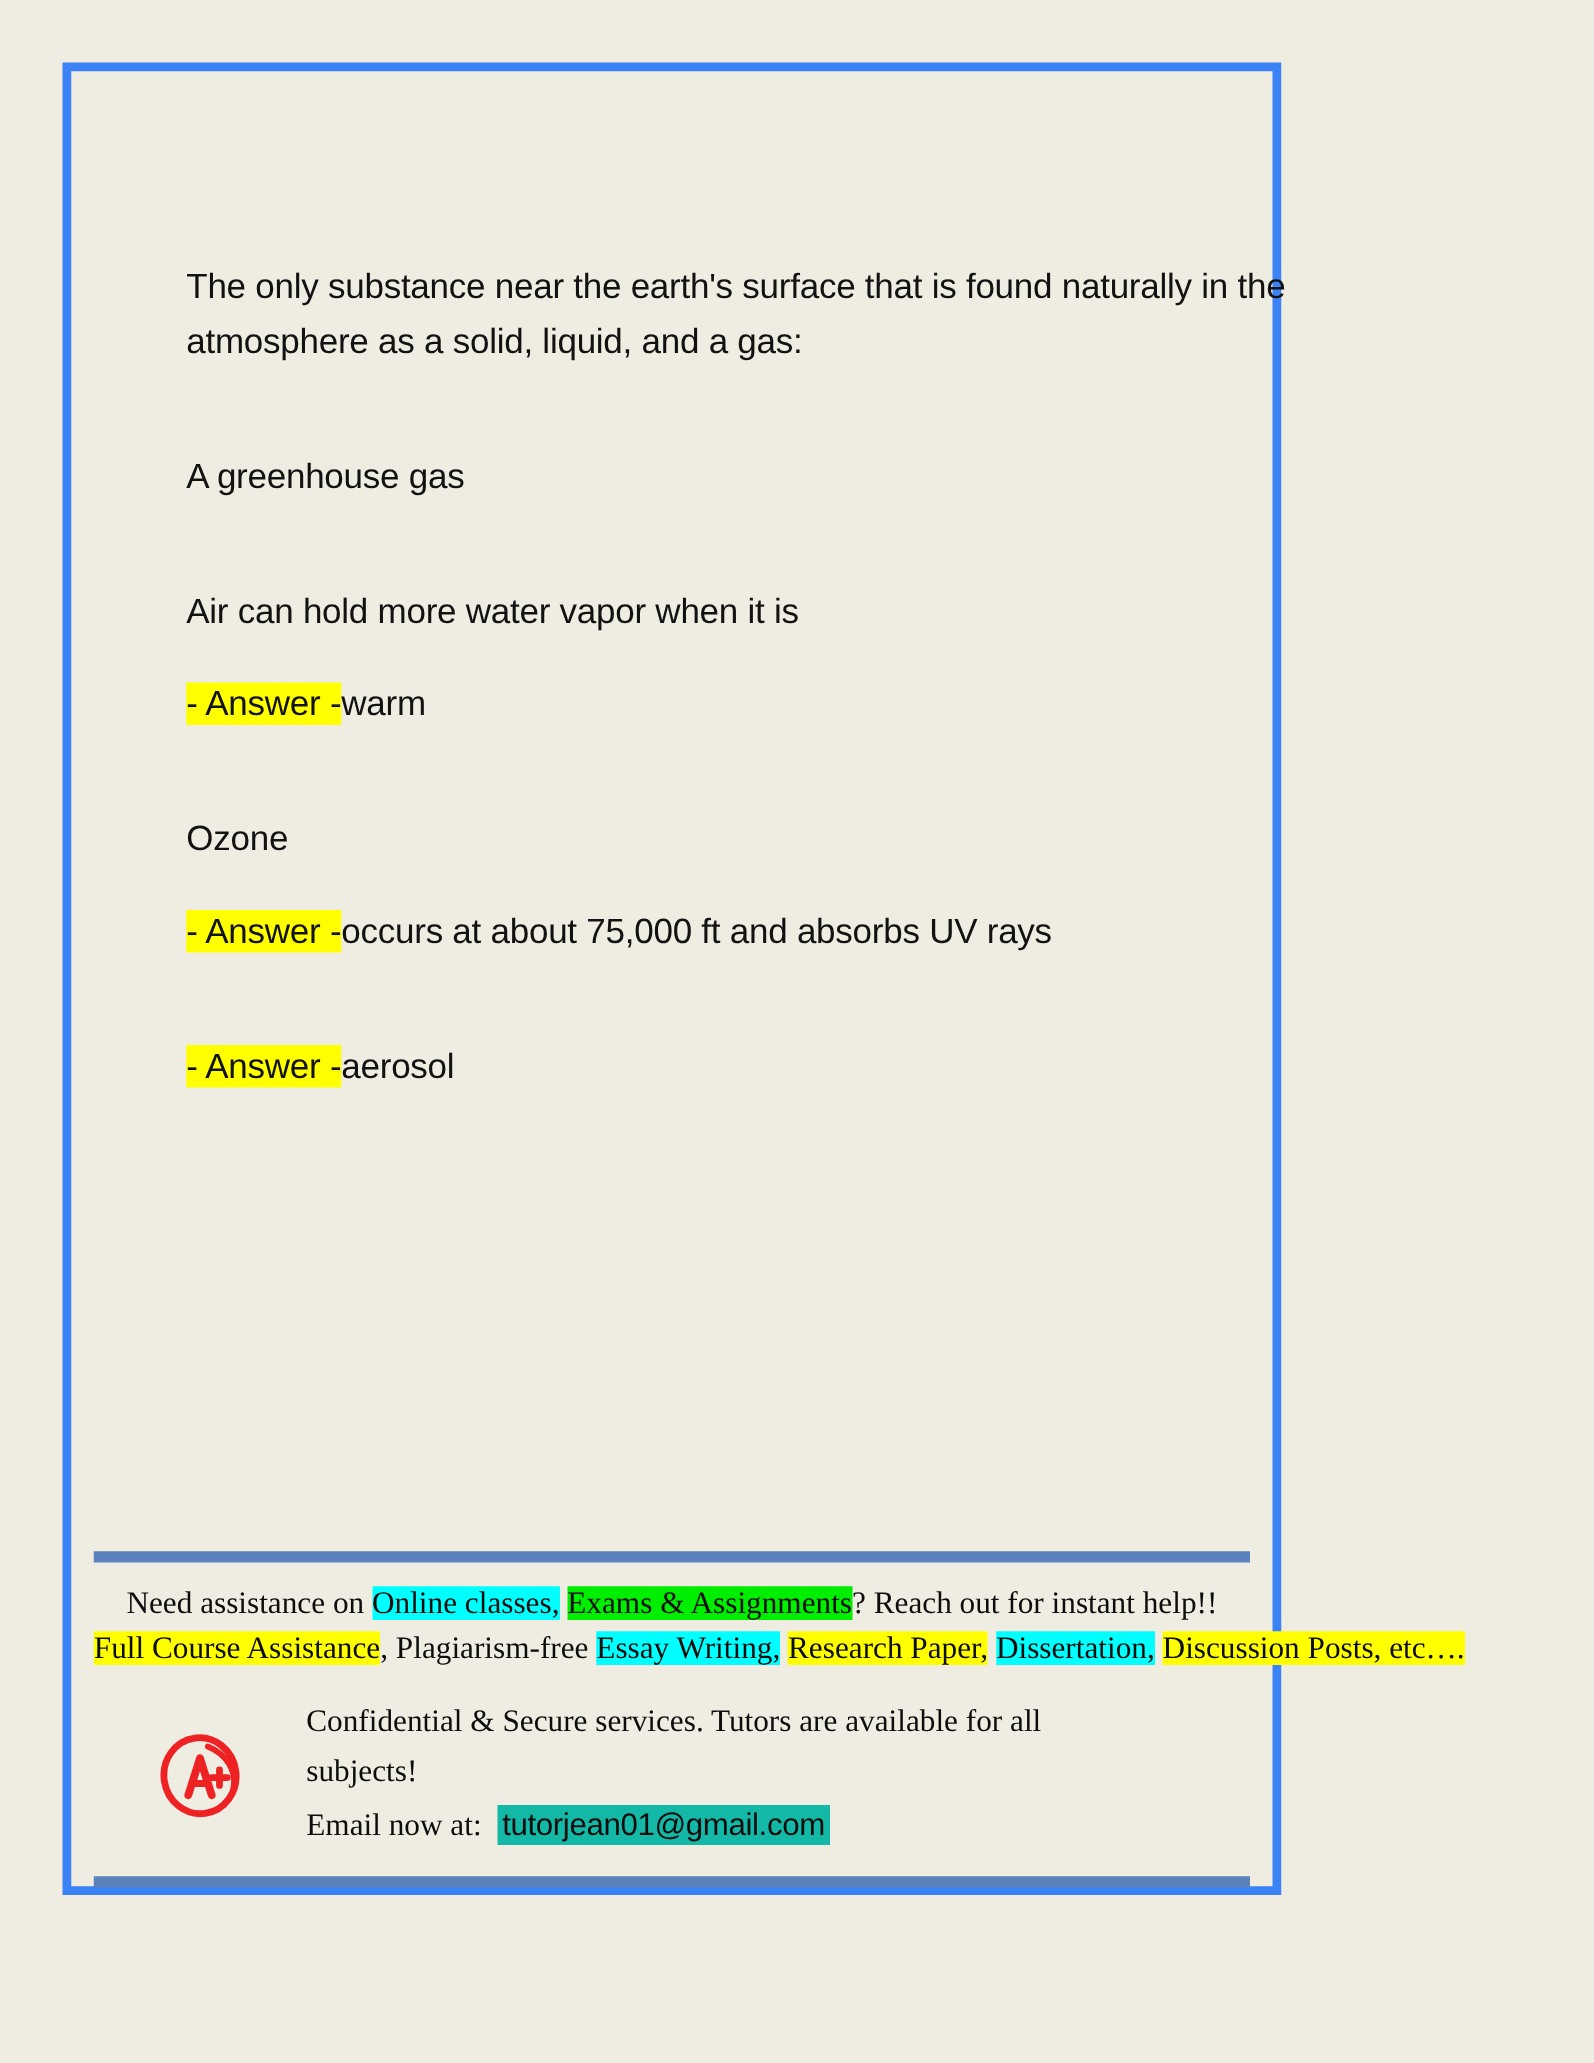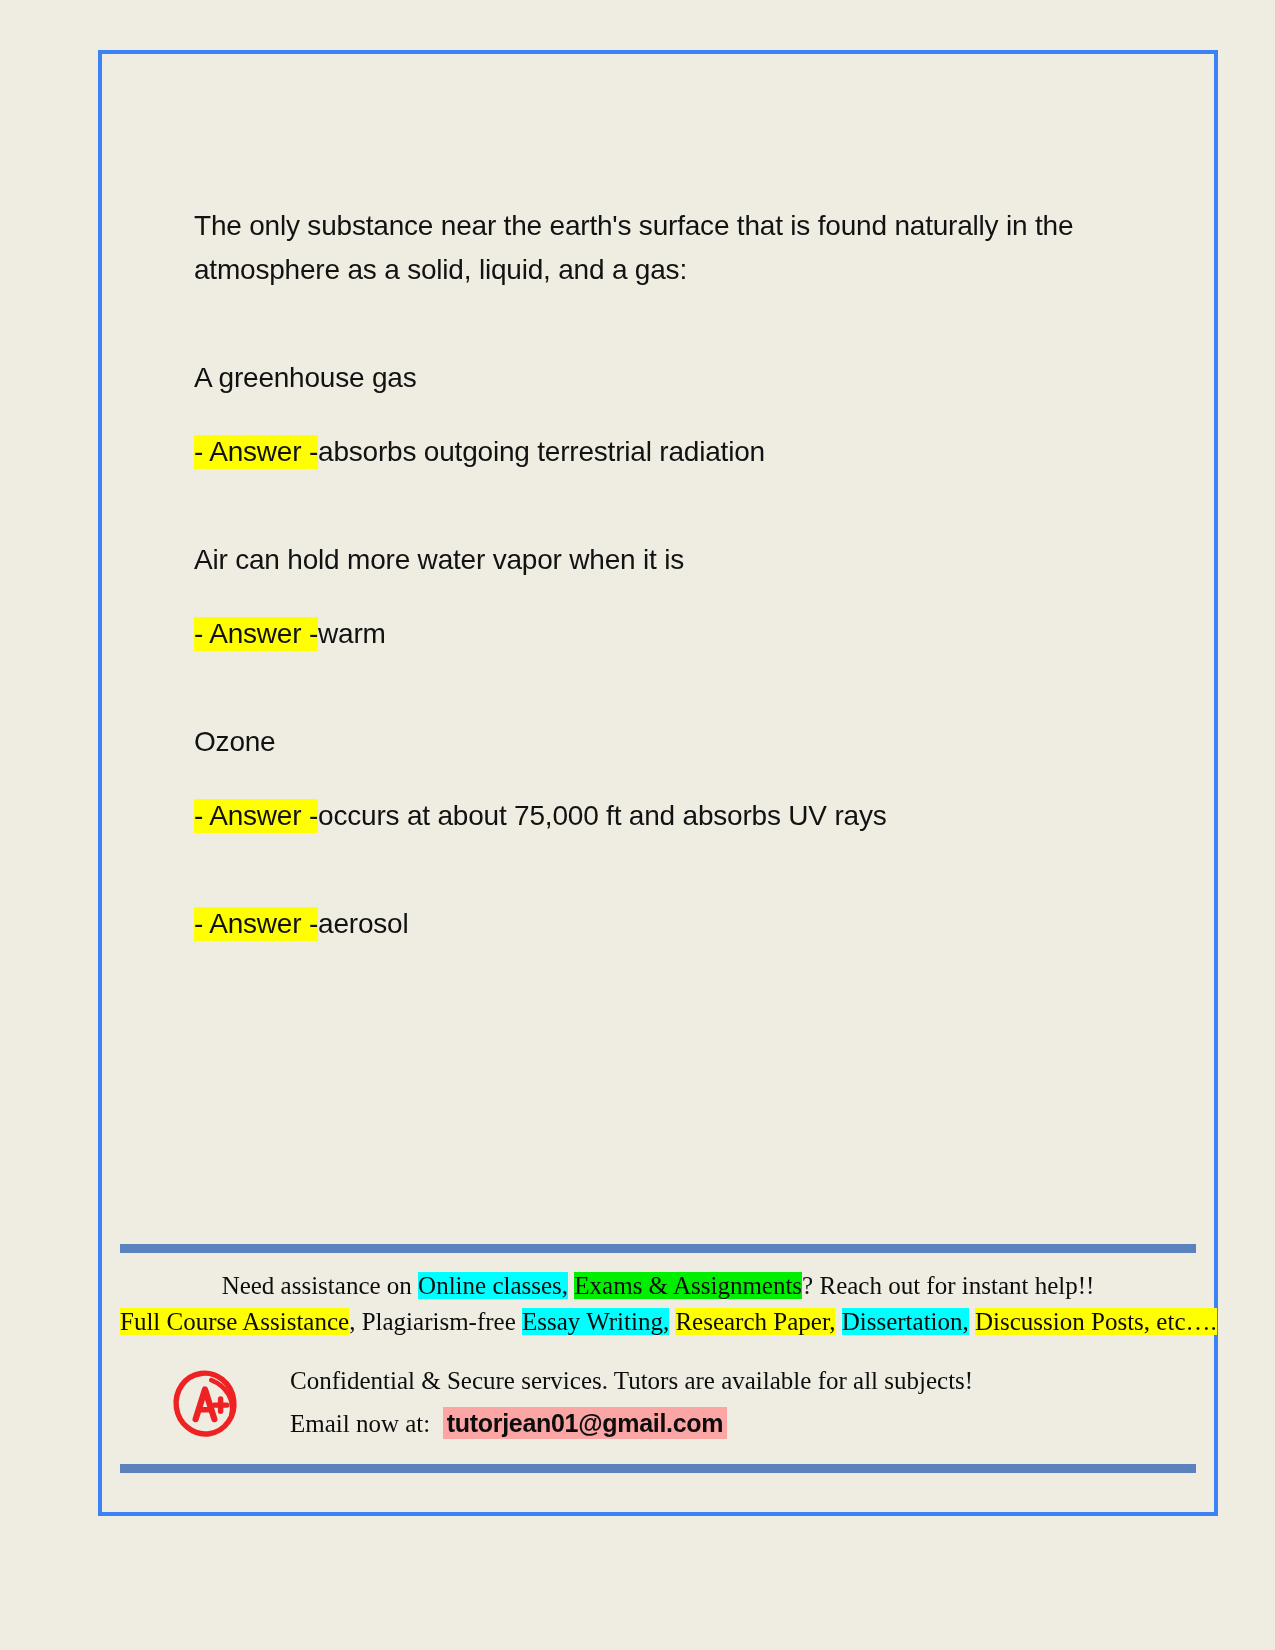--- a/index.html
+++ b/index.html
@@ -10,26 +10,25 @@
     width: 1275px;
     height: 1650px;
     background: #efece1;
     font-family: "Liberation Sans", sans-serif;
     overflow: hidden;
   }
   .page {
     position: absolute;
     left: 50px;
     top: 50px;
-    width: 1120px;
+    width: 975px;
     height: 1466px;
-    border: 4px solid #3b82f6;
+    border: 7px solid #3b82f6;
     background: #efece1;
     box-sizing: border-box;
-    margin-left: 48px;
   }
   .content {
     position: absolute;
     left: 92px;
     top: 150px;
     width: 940px;
   }
   .qa-block {
     margin-bottom: 64px;
   }
@@ -110,41 +109,40 @@
     font-size: 25px;
     color: #0d0d0d;
     line-height: 1.6;
     padding-right: 120px;
   }
   .email-line {
     margin-top: 2px;
   }
   .email-addr {
     font-family: "Liberation Sans", sans-serif;
-    font-weight: bold;
+    font-weight: normal;
     font-size: 25px;
-    background: #fca5a5;
+    background: #14b8a6;
     padding: 2px 4px;
     letter-spacing: -0.3px;
   }
 </style>
 </head>
 <body>
 
 <div class="page">
 
   <div class="content">
 
     <div class="qa-block">
       <div class="question">The only substance near the earth's surface that is found naturally in the atmosphere as a solid, liquid, and a gas:</div>
     </div>
 
     <div class="qa-block">
       <div class="question">A greenhouse gas</div>
-      <div class="answer"><span class="hl-answer">- Answer -</span><span>absorbs outgoing terrestrial radiation</span></div>
     </div>
 
     <div class="qa-block">
       <div class="question">Air can hold more water vapor when it is</div>
       <div class="answer"><span class="hl-answer">- Answer -</span><span>warm</span></div>
     </div>
 
     <div class="qa-block">
       <div class="question">Ozone</div>
       <div class="answer"><span class="hl-answer">- Answer -</span><span>occurs at about 75,000 ft and absorbs UV rays</span></div>

